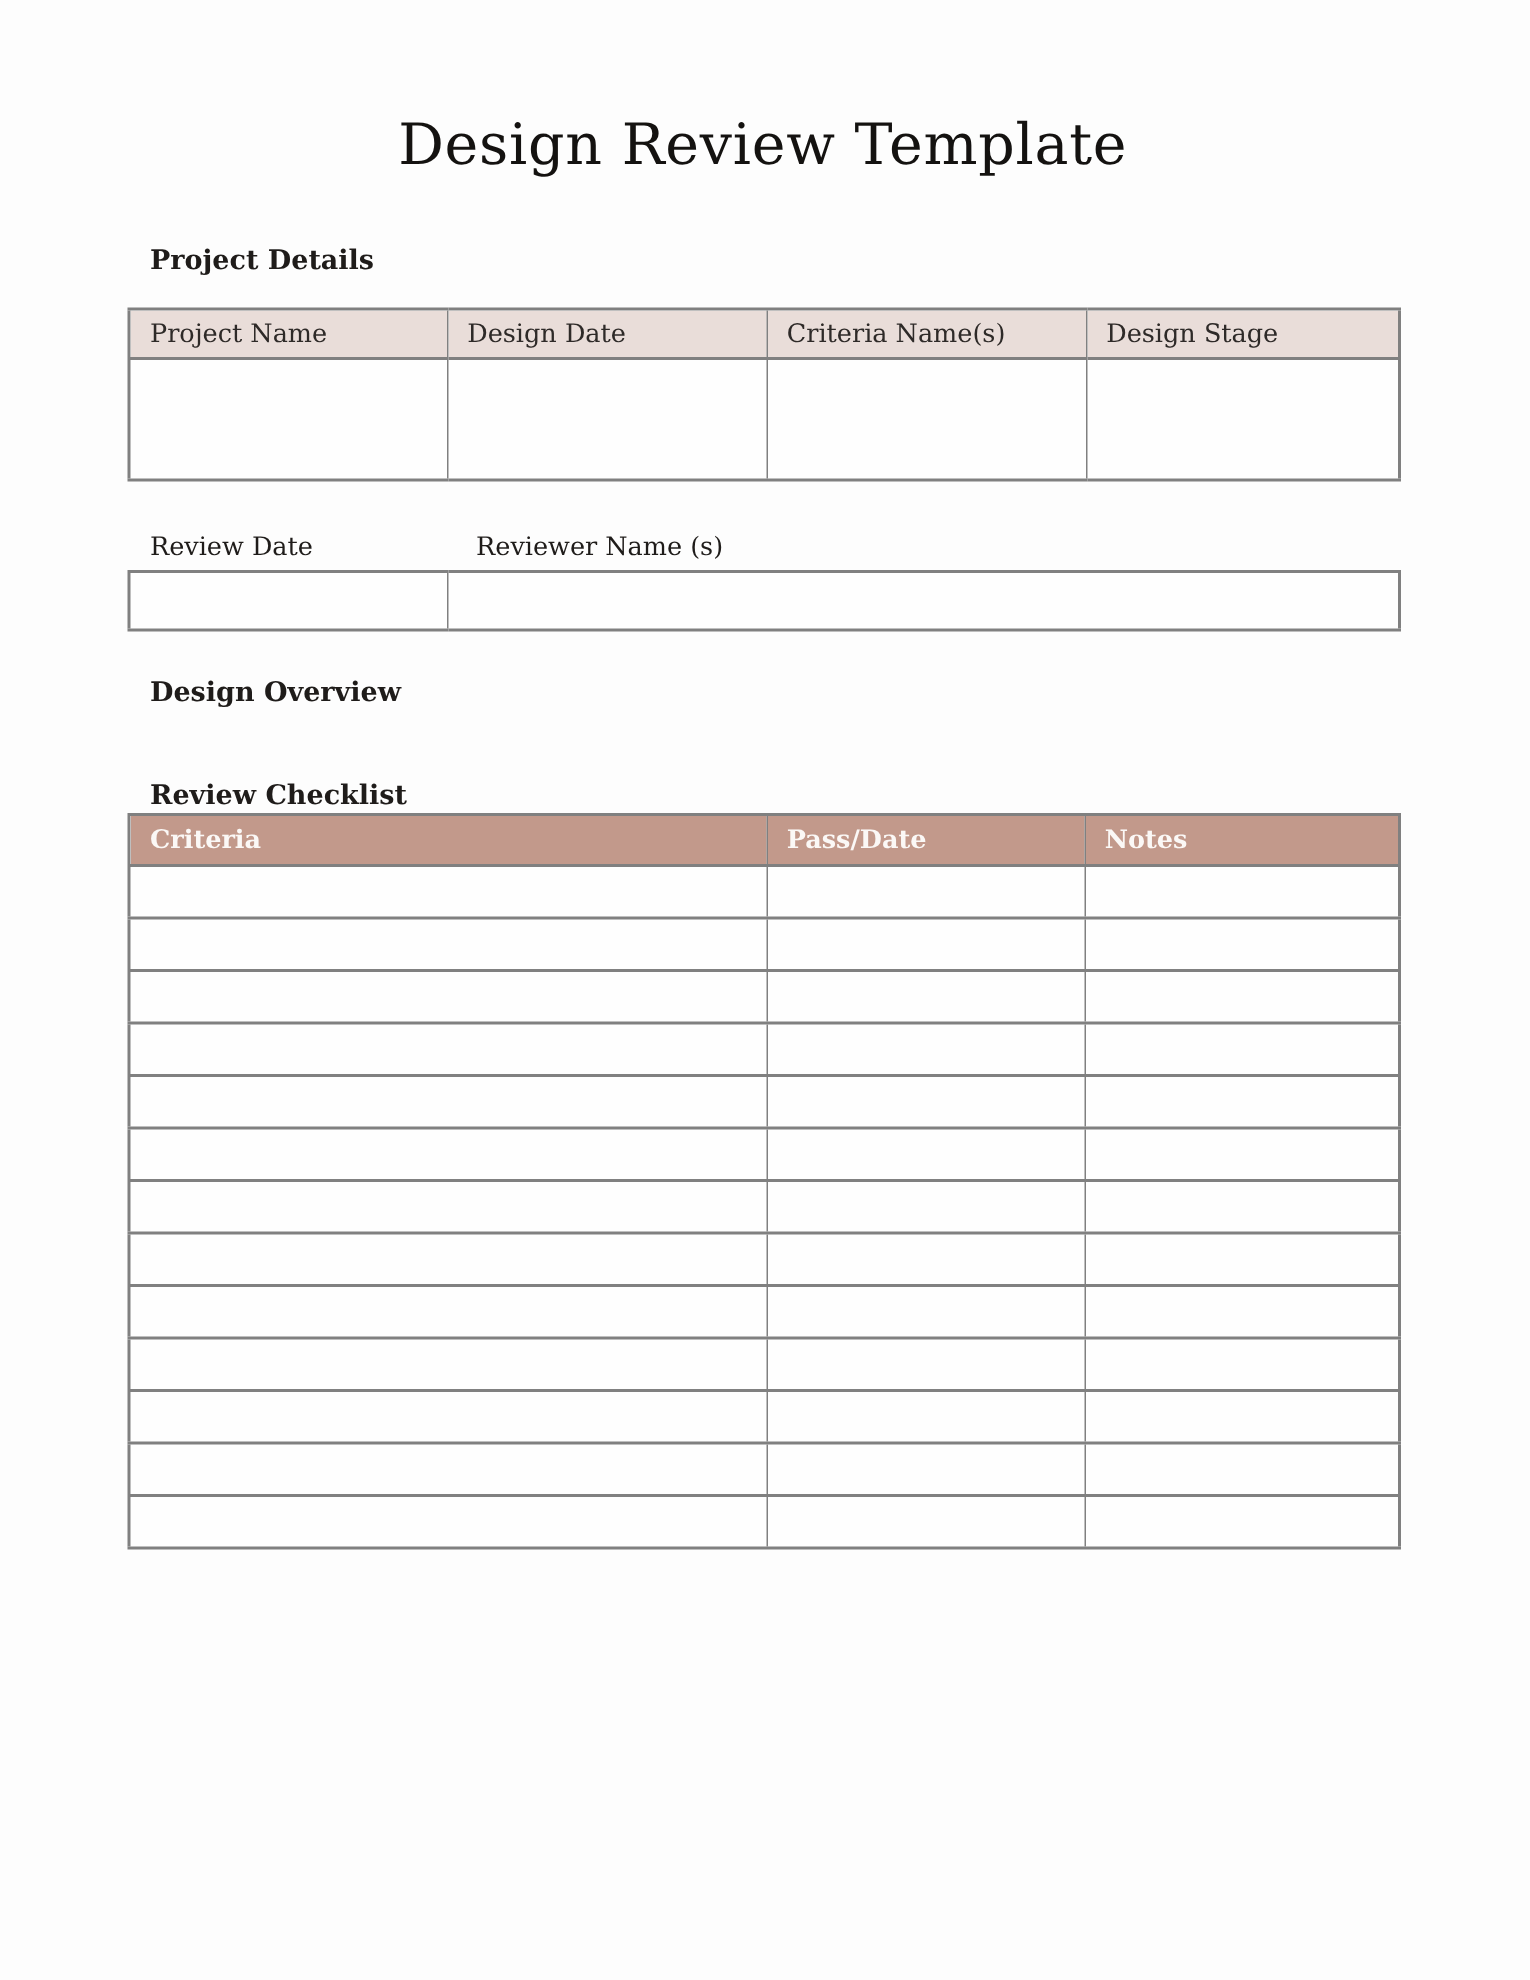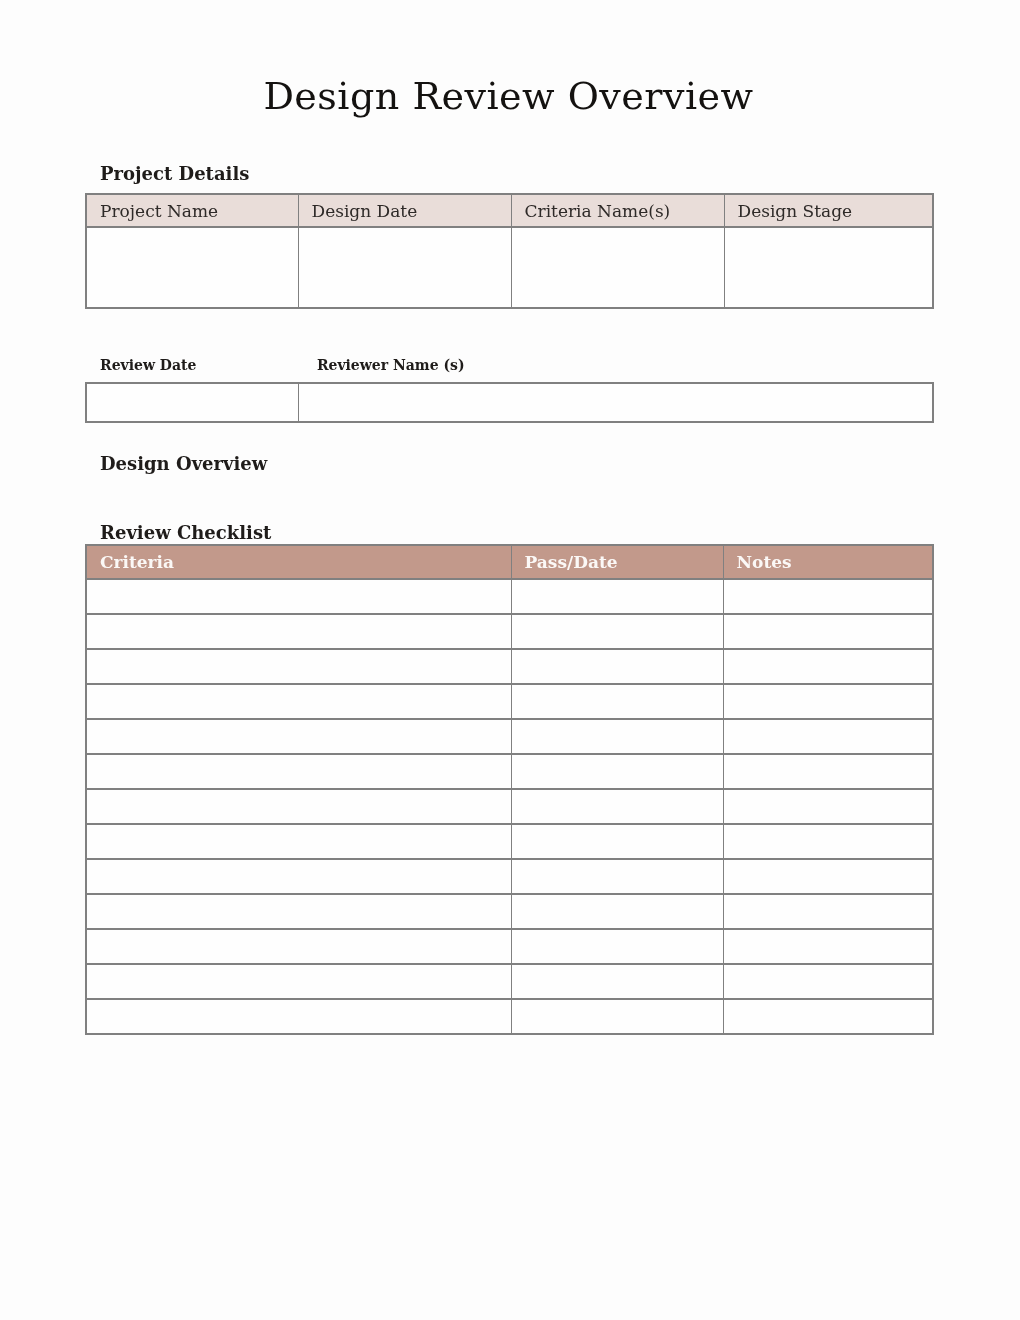--- a/index.html
+++ b/index.html
@@ -50,49 +50,49 @@
     padding:0 10px 0 13px;
     vertical-align:middle;
     overflow:hidden;white-space:nowrap;
   }
   th{
     text-align:left;font-size:17px;font-weight:400;
     background:var(--header-light-bg);
     color:var(--text-dark);
     height:33px;
   }
-  .t-project{margin-top:8px;}
+  .t-project{margin-top:20px;}
   .t-project td{height:81px;}
   .t-reviewinfo{margin-top:3px;}
   .t-reviewinfo td{height:39px;}
   .t-overview{margin-top:8px;}
   .t-overview td{height:117px;}
   .t-checklist{margin-top:0;}
   .t-checklist th{
     background:var(--header-dark-bg);
     color:var(--header-dark-text);
     font-weight:700;
     height:34px;
   }
   .t-checklist td{height:35px;}
   .inline-labels{
-    margin-top:48px;height:22px;
+    margin-top:34px;height:22px;
     padding-left:15px;
-    font-size:14px;font-weight:700;color:var(--heading-text);
+    font-size:17px;font-weight:400;color:var(--heading-text);
   }
   .inline-labels .lbl{display:inline-block;vertical-align:top;}
   .inline-labels .lbl-1{width:212px;}
 </style>
 </head>
 <body>
 
 <div class="page">
   <div class="content">
 
-    <h1 class="doc-title">Design Review Overview</h1>
+    <h1 class="doc-title">Design Review Template</h1>
 
     <div class="section-heading sh-project">Project Details</div>
 
     <table class="t-project">
       <colgroup>
         <col style="width:212px">
           <col style="width:213px">
         <col style="width:213px">
           <col style="width:209px">
       </colgroup>

